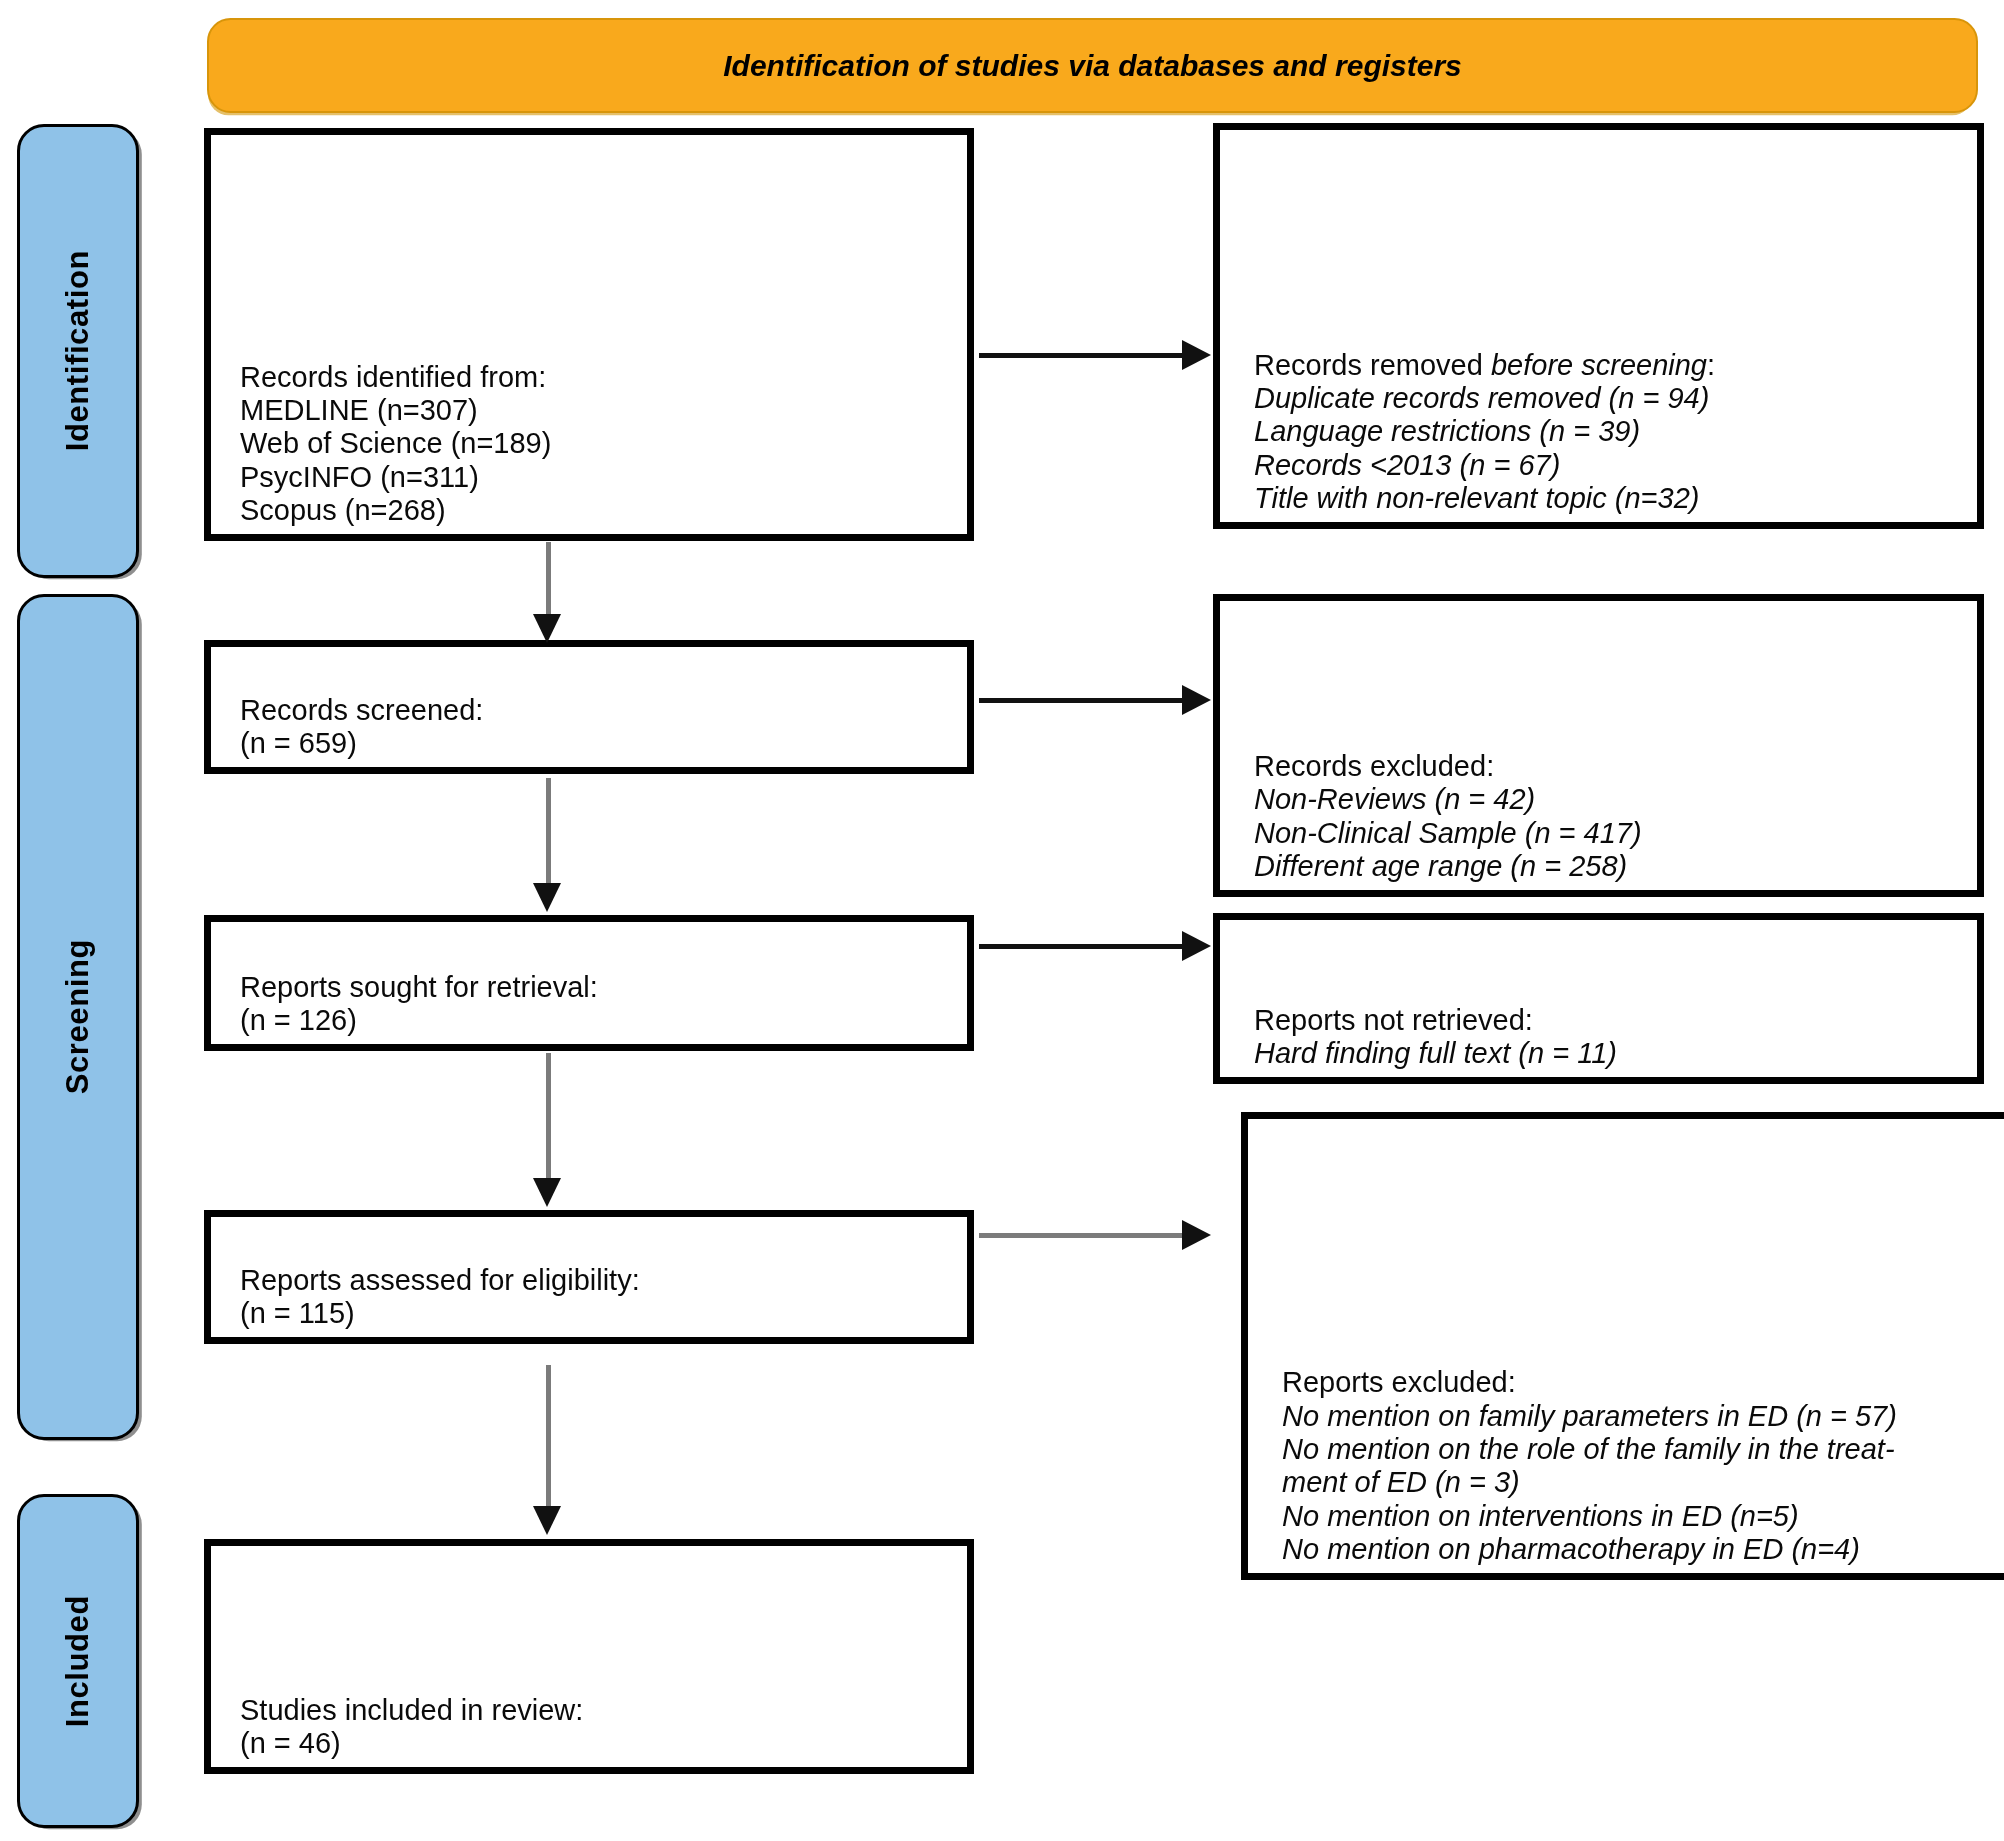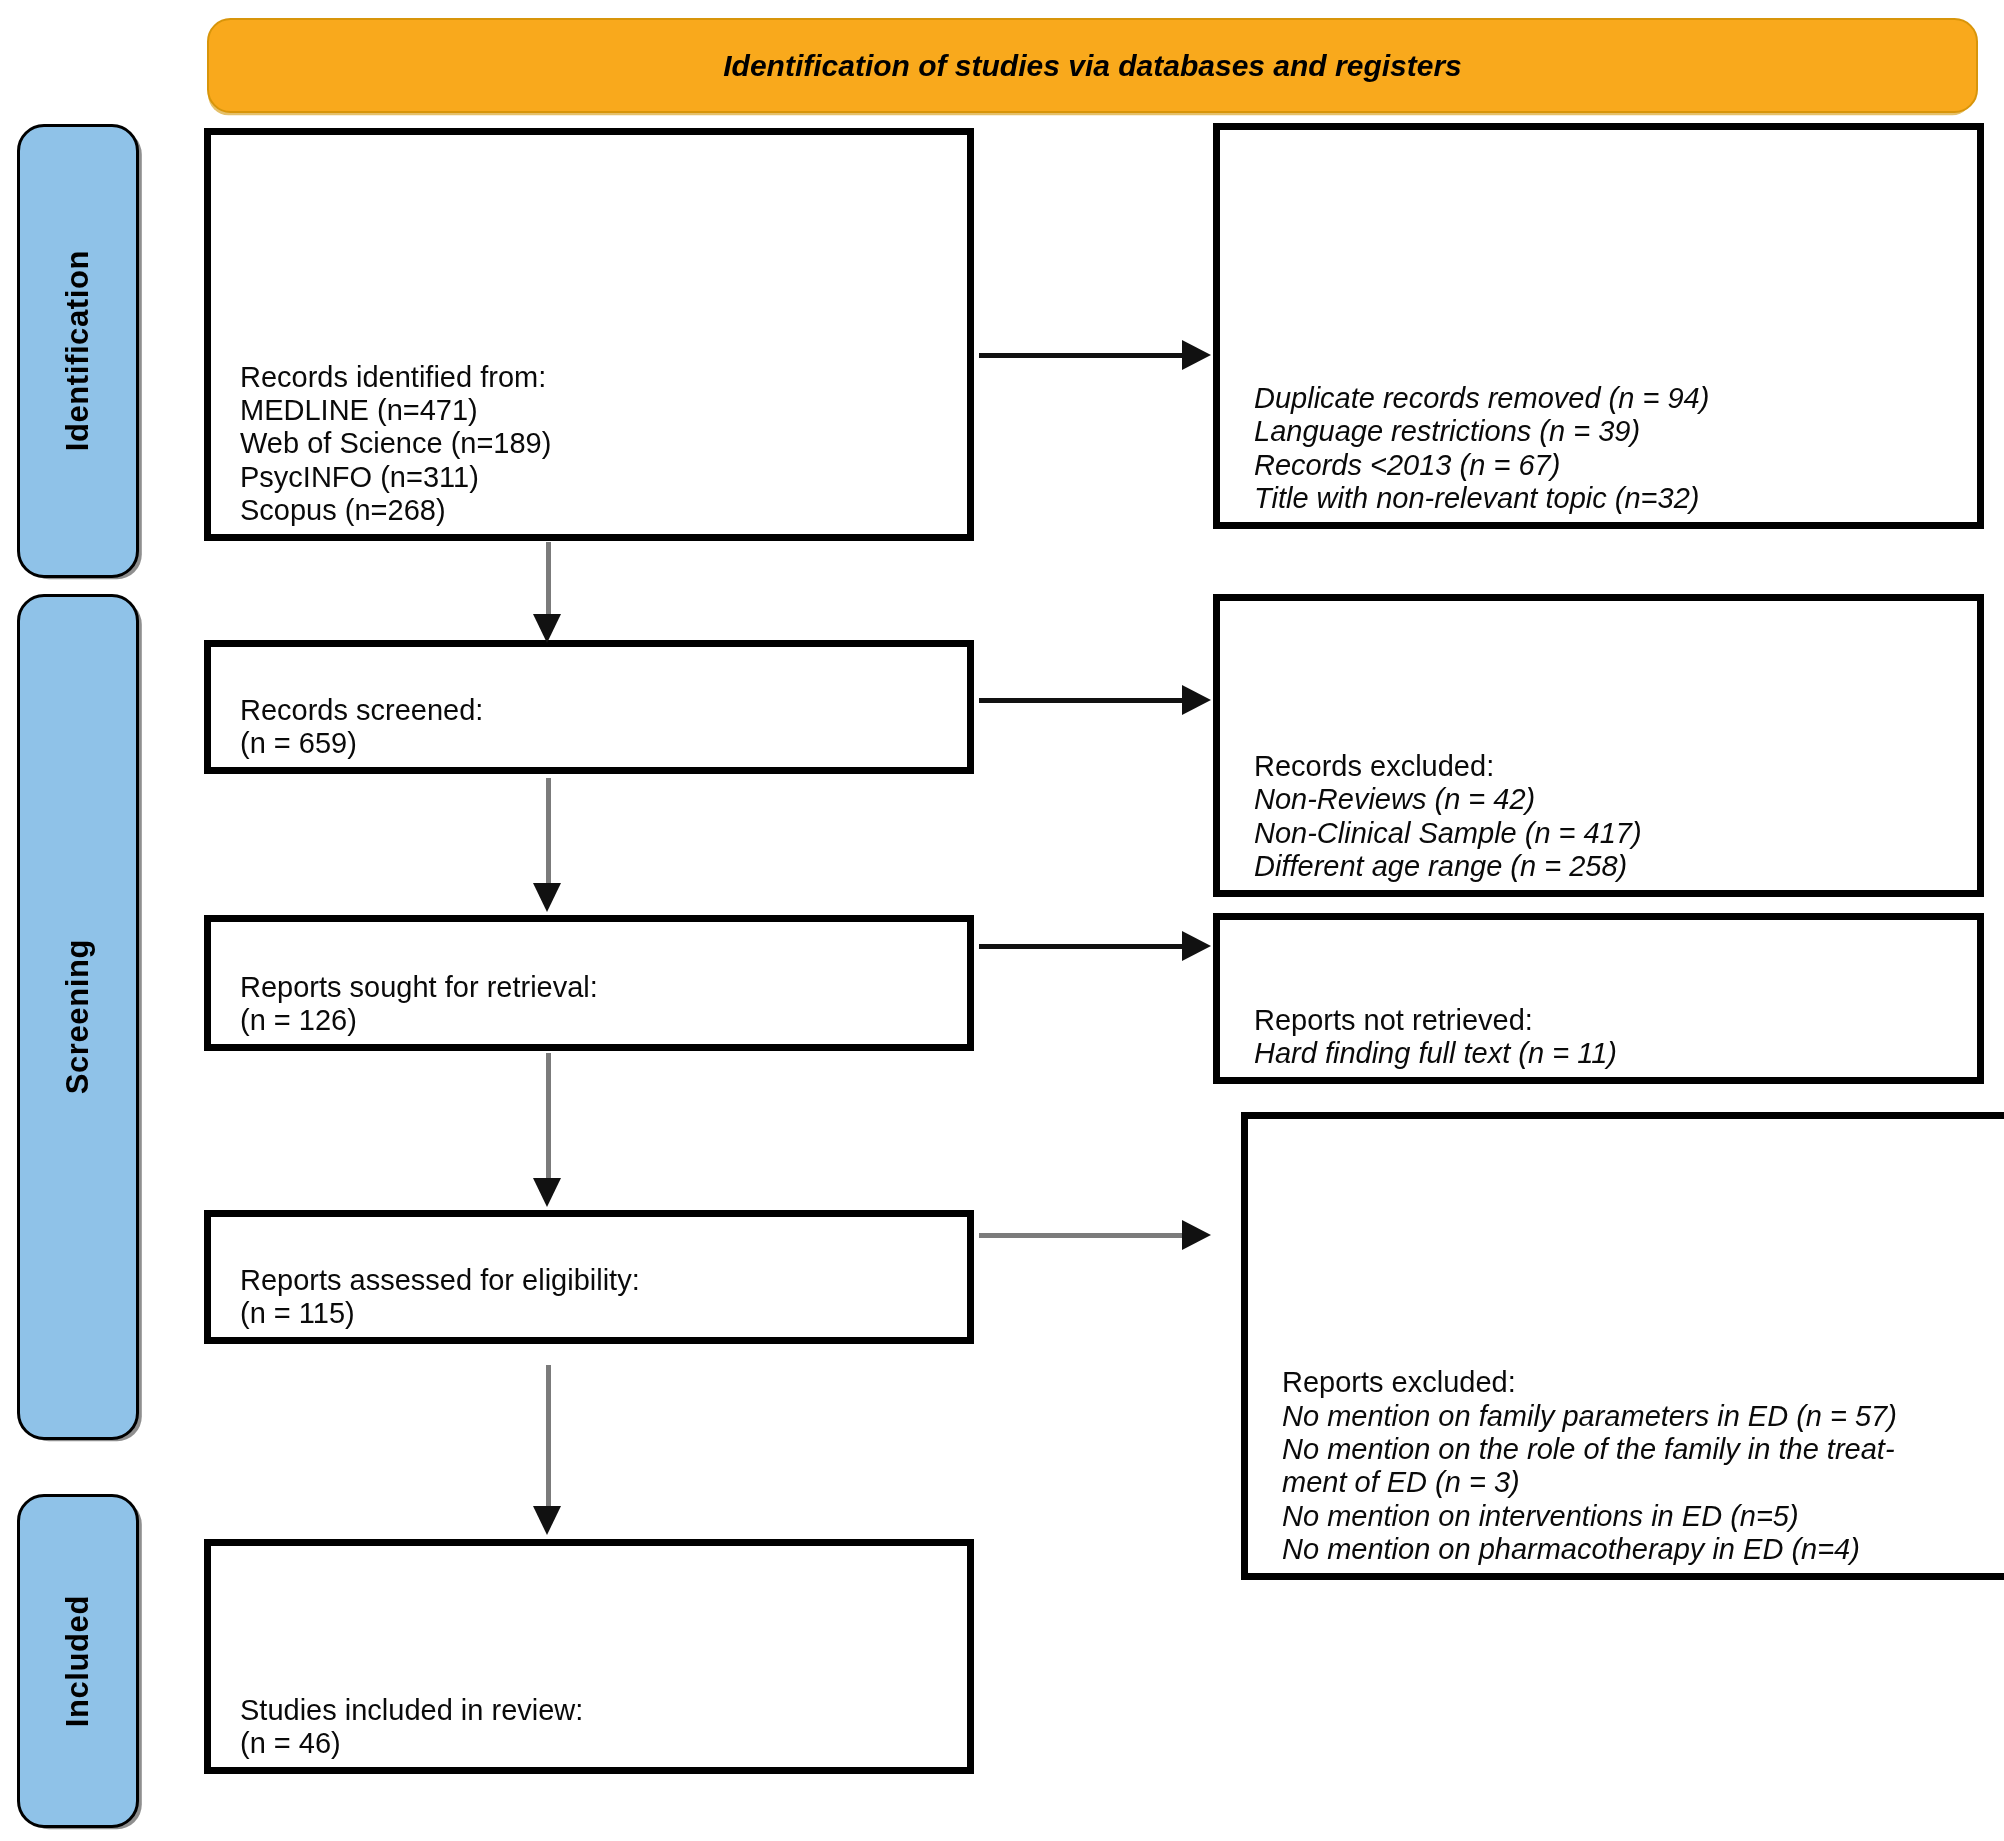--- a/index.html
+++ b/index.html
@@ -74,21 +74,21 @@
 </div>
 <div class="stage" style="top:594px;height:846px;">
   <div class="slabel">Screening</div>
 </div>
 <div class="stage" style="top:1494px;height:334px;">
   <div class="slabel">Included</div>
 </div>
 
 <div class="mbox" style="top:128px;height:413px;">
   <div class="tline">Records identified from:</div>
-  <div class="tline">MEDLINE (n=471)</div>
+  <div class="tline">MEDLINE (n=307)</div>
   <div class="tline">Web of Science (n=189)</div>
   <div class="tline">PsycINFO (n=311)</div>
   <div class="tline">Scopus (n=268)</div>
 </div>
 
 <div class="mbox" style="top:640px;height:134px;">
   <div class="tline">Records screened:</div>
   <div class="tline">(n = 659)</div>
 </div>
 
@@ -101,20 +101,21 @@
   <div class="tline">Reports assessed for eligibility:</div>
   <div class="tline">(n = 115)</div>
 </div>
 
 <div class="mbox" style="top:1539px;height:235px;">
   <div class="tline">Studies included in review:</div>
   <div class="tline">(n = 46)</div>
 </div>
 
 <div class="sbox" style="top:123px;height:406px;">
+  <div class="tline"><span>Records removed </span><em>before screening</em><span>:</span></div>
   <div class="tline it">Duplicate records removed (n = 94)</div>
   <div class="tline it">Language restrictions (n = 39)</div>
   <div class="tline it">Records &lt;2013 (n = 67)</div>
   <div class="tline it">Title with non-relevant topic (n=32)</div>
 </div>
 
 <div class="sbox" style="top:594px;height:303px;">
   <div class="tline"><span>Records excluded:</span><em></em><span></span></div>
   <div class="tline it">Non-Reviews (n = 42)</div>
   <div class="tline it">Non-Clinical Sample (n = 417)</div>

